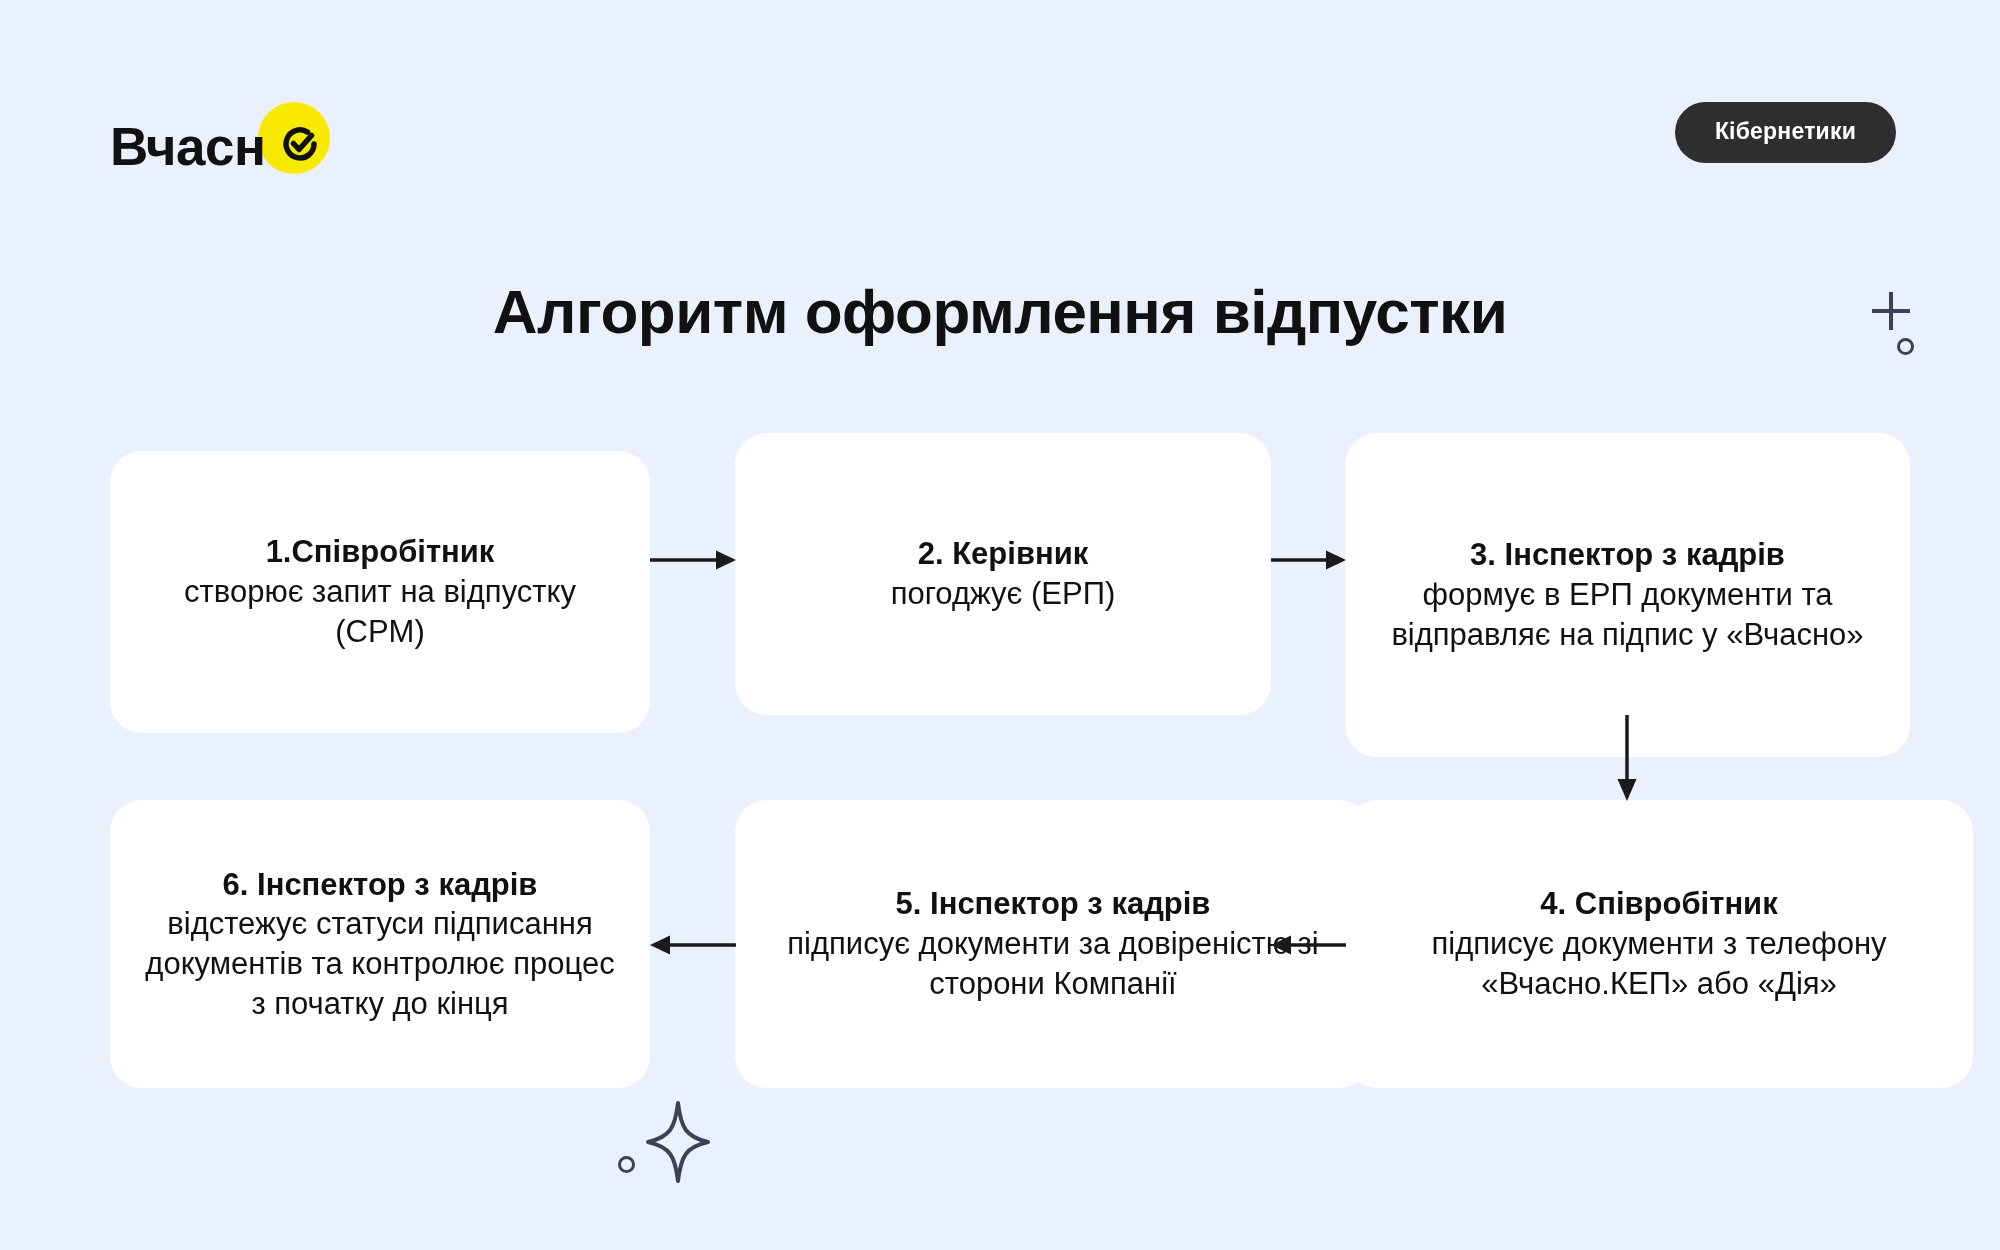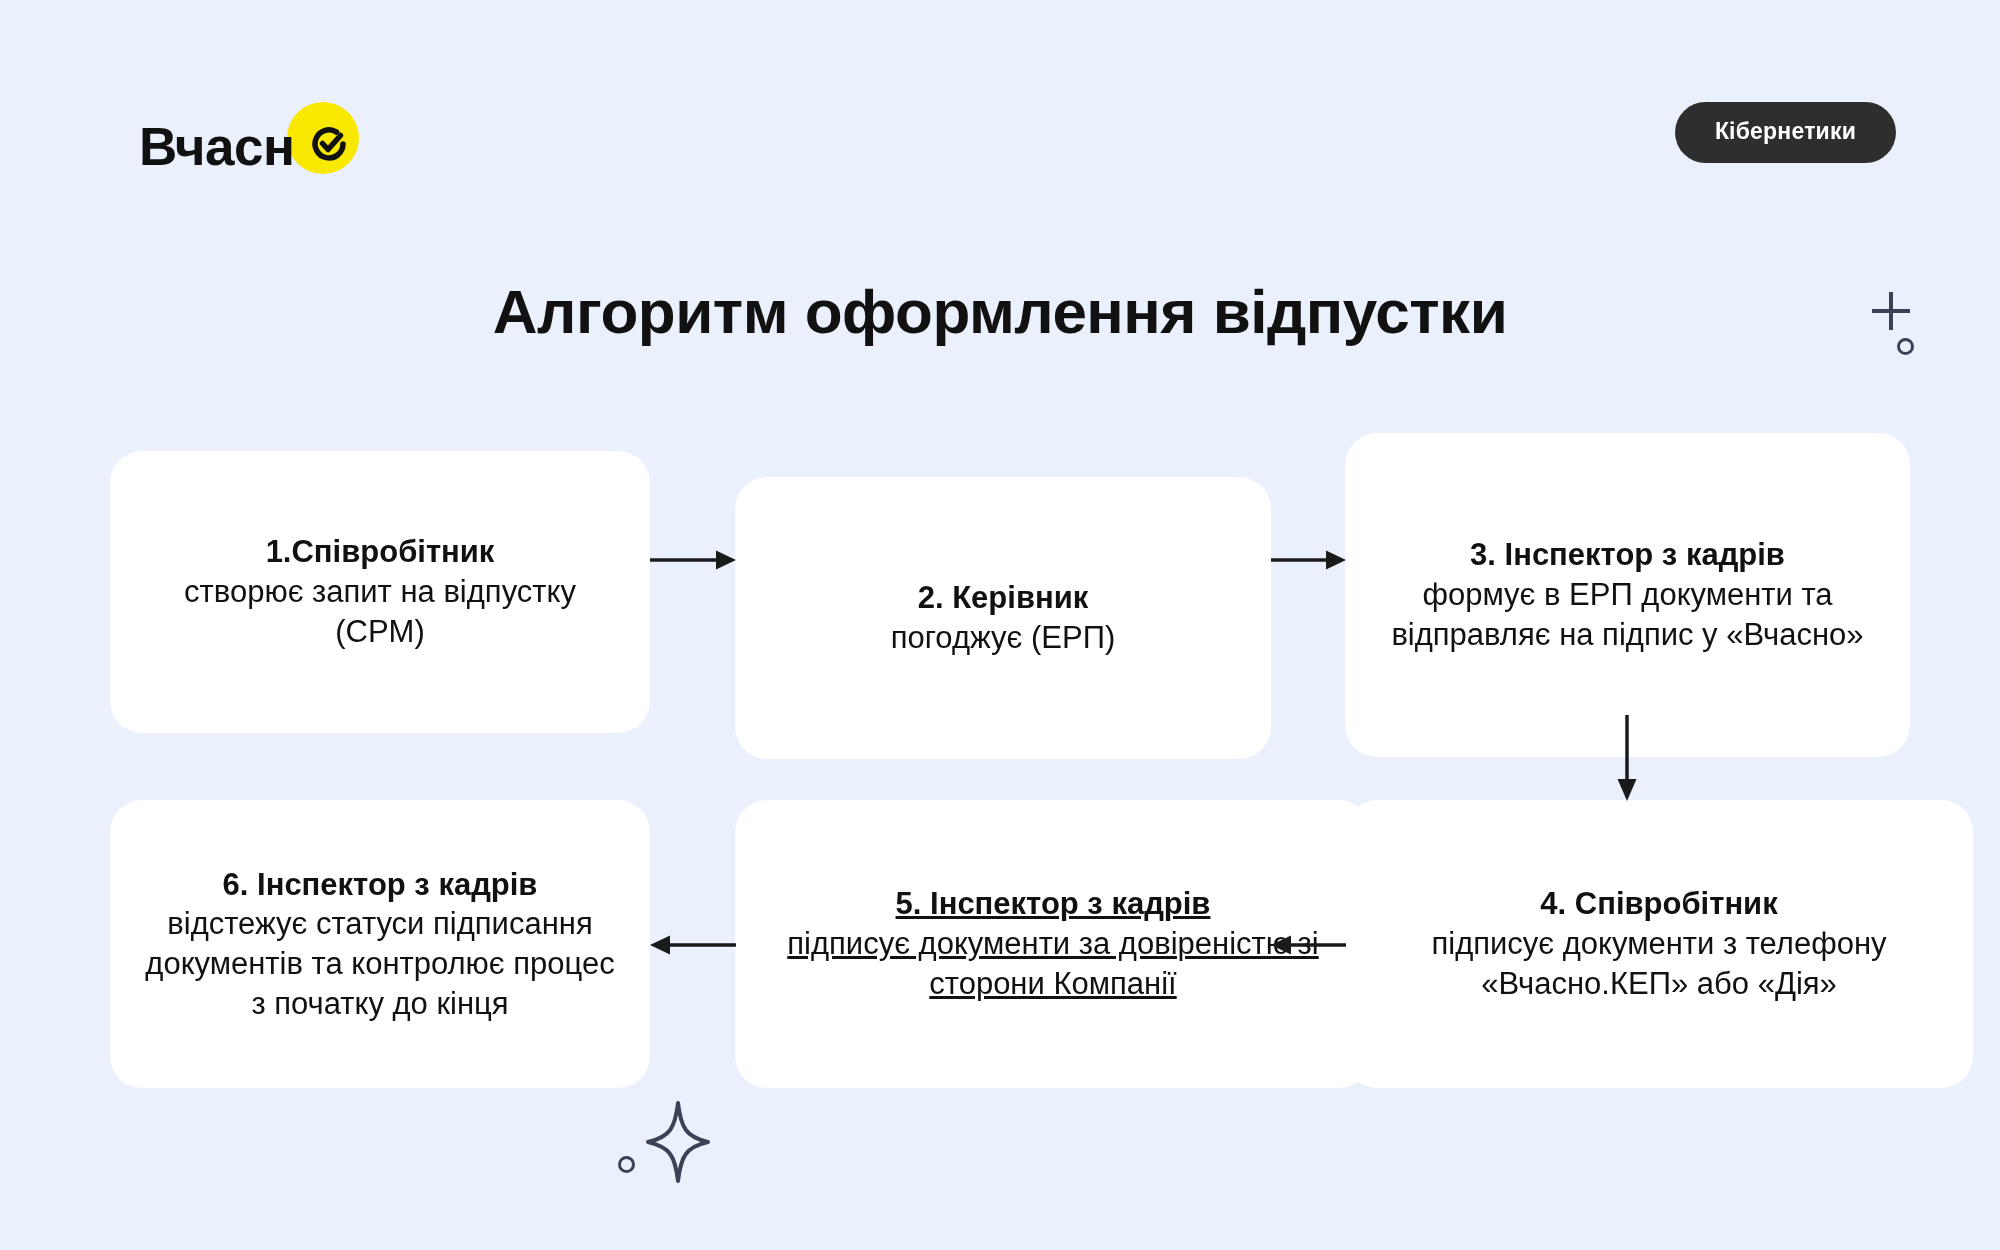--- a/index.html
+++ b/index.html
@@ -25,21 +25,20 @@
   }
 
   
   .logo {
     position:absolute;
     left:110px;
     top:106px;
     display:flex;
     align-items:center;
     height:80px;
-    margin-left:29px;
   }
   .logo-wordmark {
     font-size:53px;
     font-weight:bold;
     letter-spacing:-0.5px;
     color:#111111;
     line-height:1;
     position:relative;
     z-index:2;
     padding-right:2px;
@@ -157,25 +156,25 @@
   }
   .card-body {
     font-size:31px;
     font-weight:normal;
     line-height:1.28;
     color:#111111;
   }
 
   
   #card-1 { left:110px;  top:451px; width:540px; height:282px; }
-  #card-2 { left:735px;  top:433px; width:536px; height:282px;margin-top:44px; }
+  #card-2 { left:735px;  top:433px; width:536px; height:282px; }
   #card-3 { left:1345px; top:433px; width:565px; height:324px; }
   
   #card-6 { left:110px;  top:800px; width:540px; height:288px; }
-  #card-5 { left:735px;  top:800px; width:636px; height:288px;text-decoration:underline; }
+  #card-5 { left:735px;  top:800px; width:636px; height:288px; }
   #card-4 { left:1345px; top:800px; width:628px; height:288px; }
 
   
   .arrow { position:absolute; }
   #arrow-1-2 { left:650px;  top:545px; width:86px;  height:30px; }
   #arrow-2-3 { left:1271px; top:545px; width:75px;  height:30px; }
   #arrow-3-4 { left:1612px; top:715px; width:30px;  height:86px; }
   #arrow-4-5 { left:1271px; top:930px; width:75px;  height:30px; }
   #arrow-5-6 { left:650px;  top:930px; width:86px;  height:30px; }
 </style>

